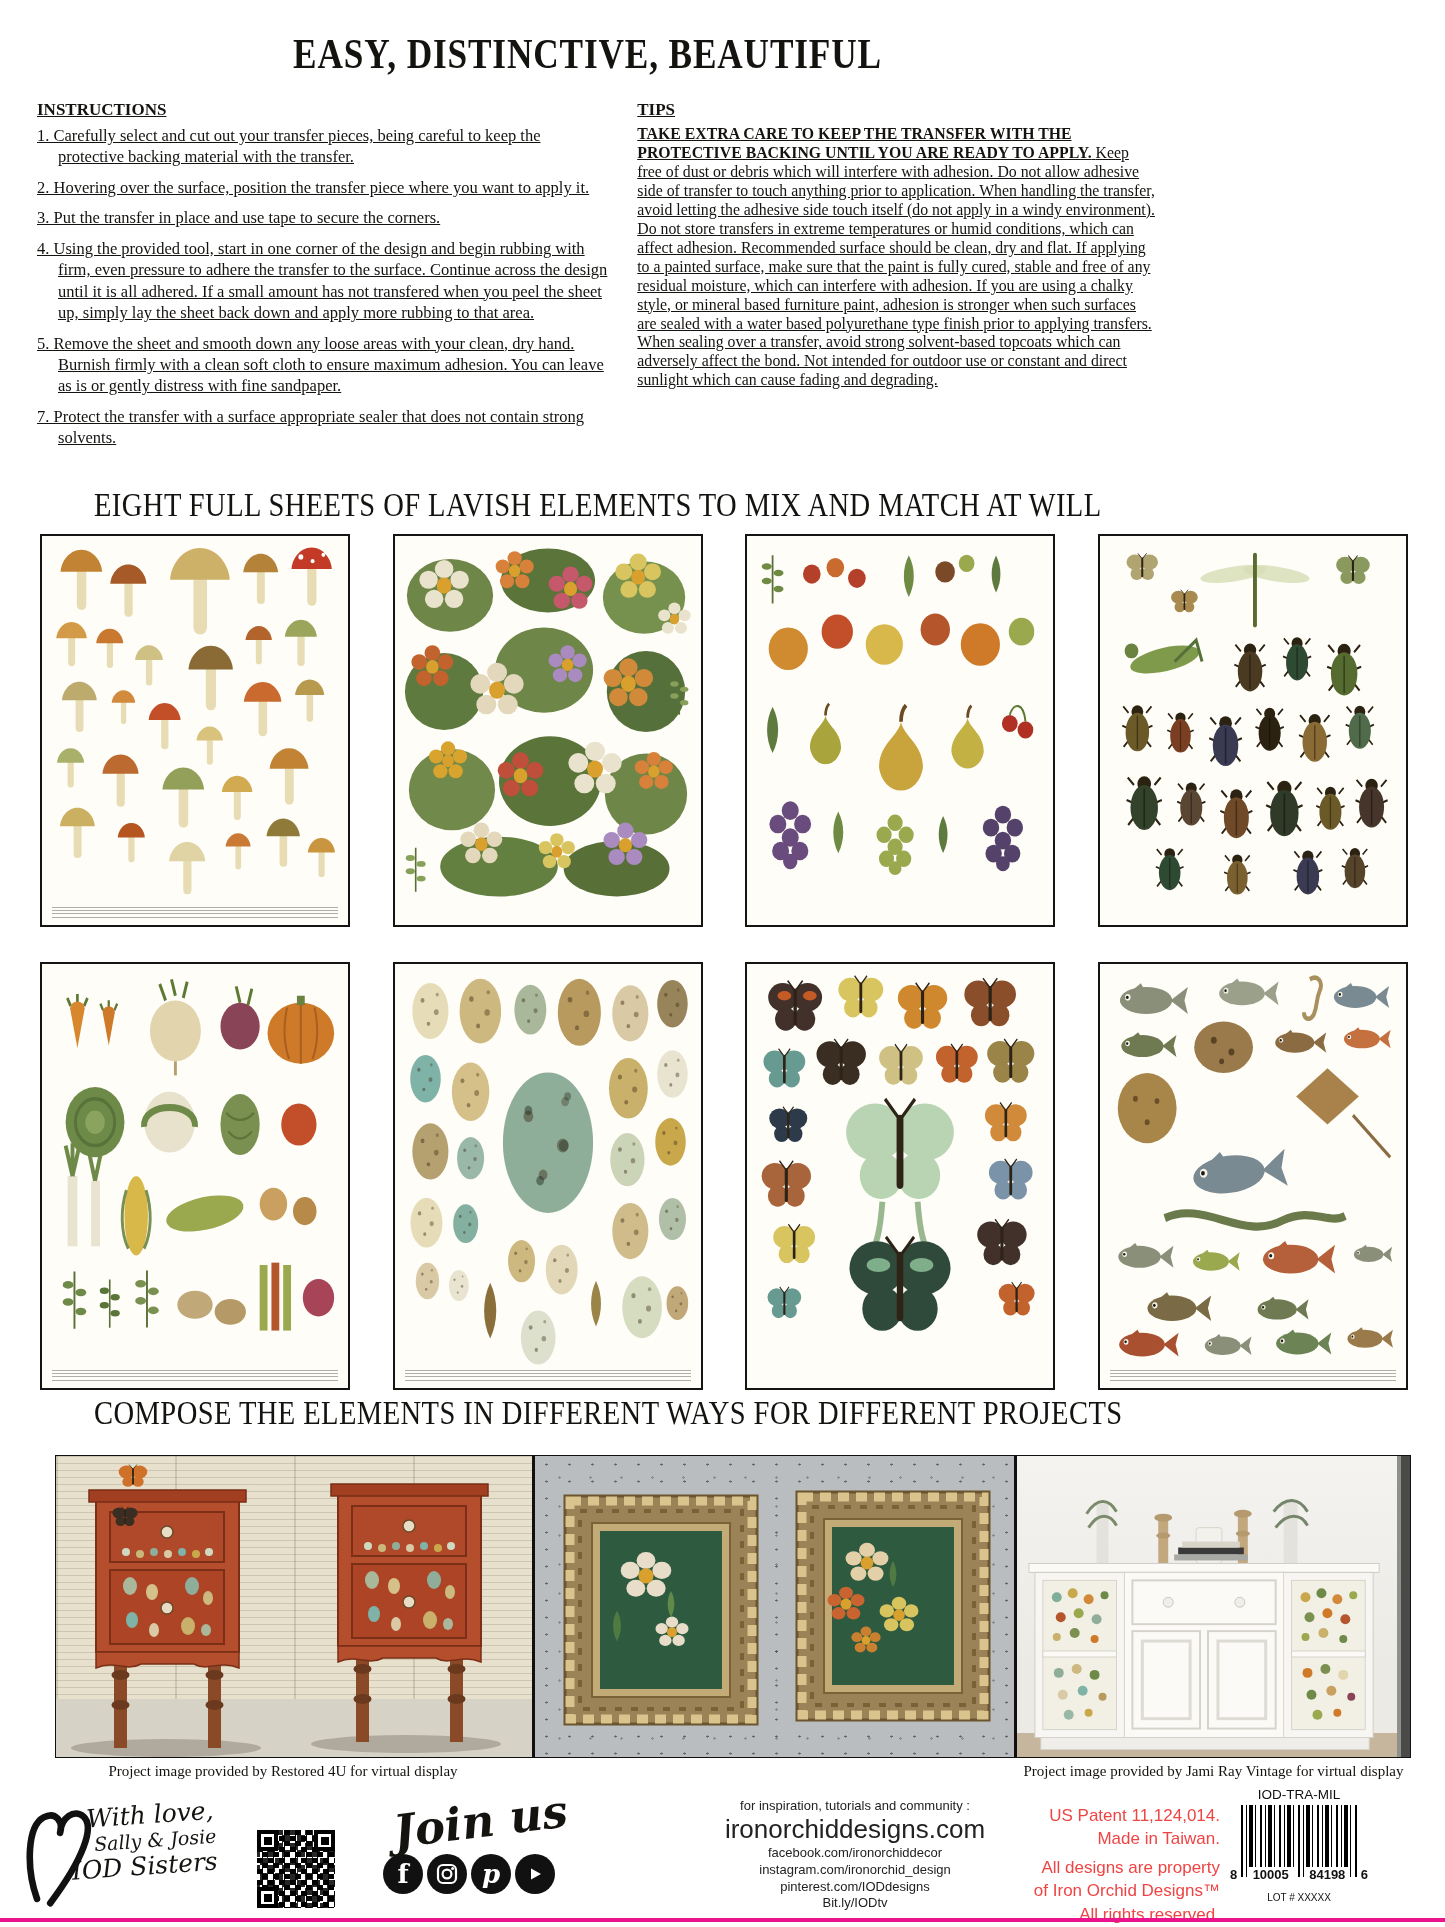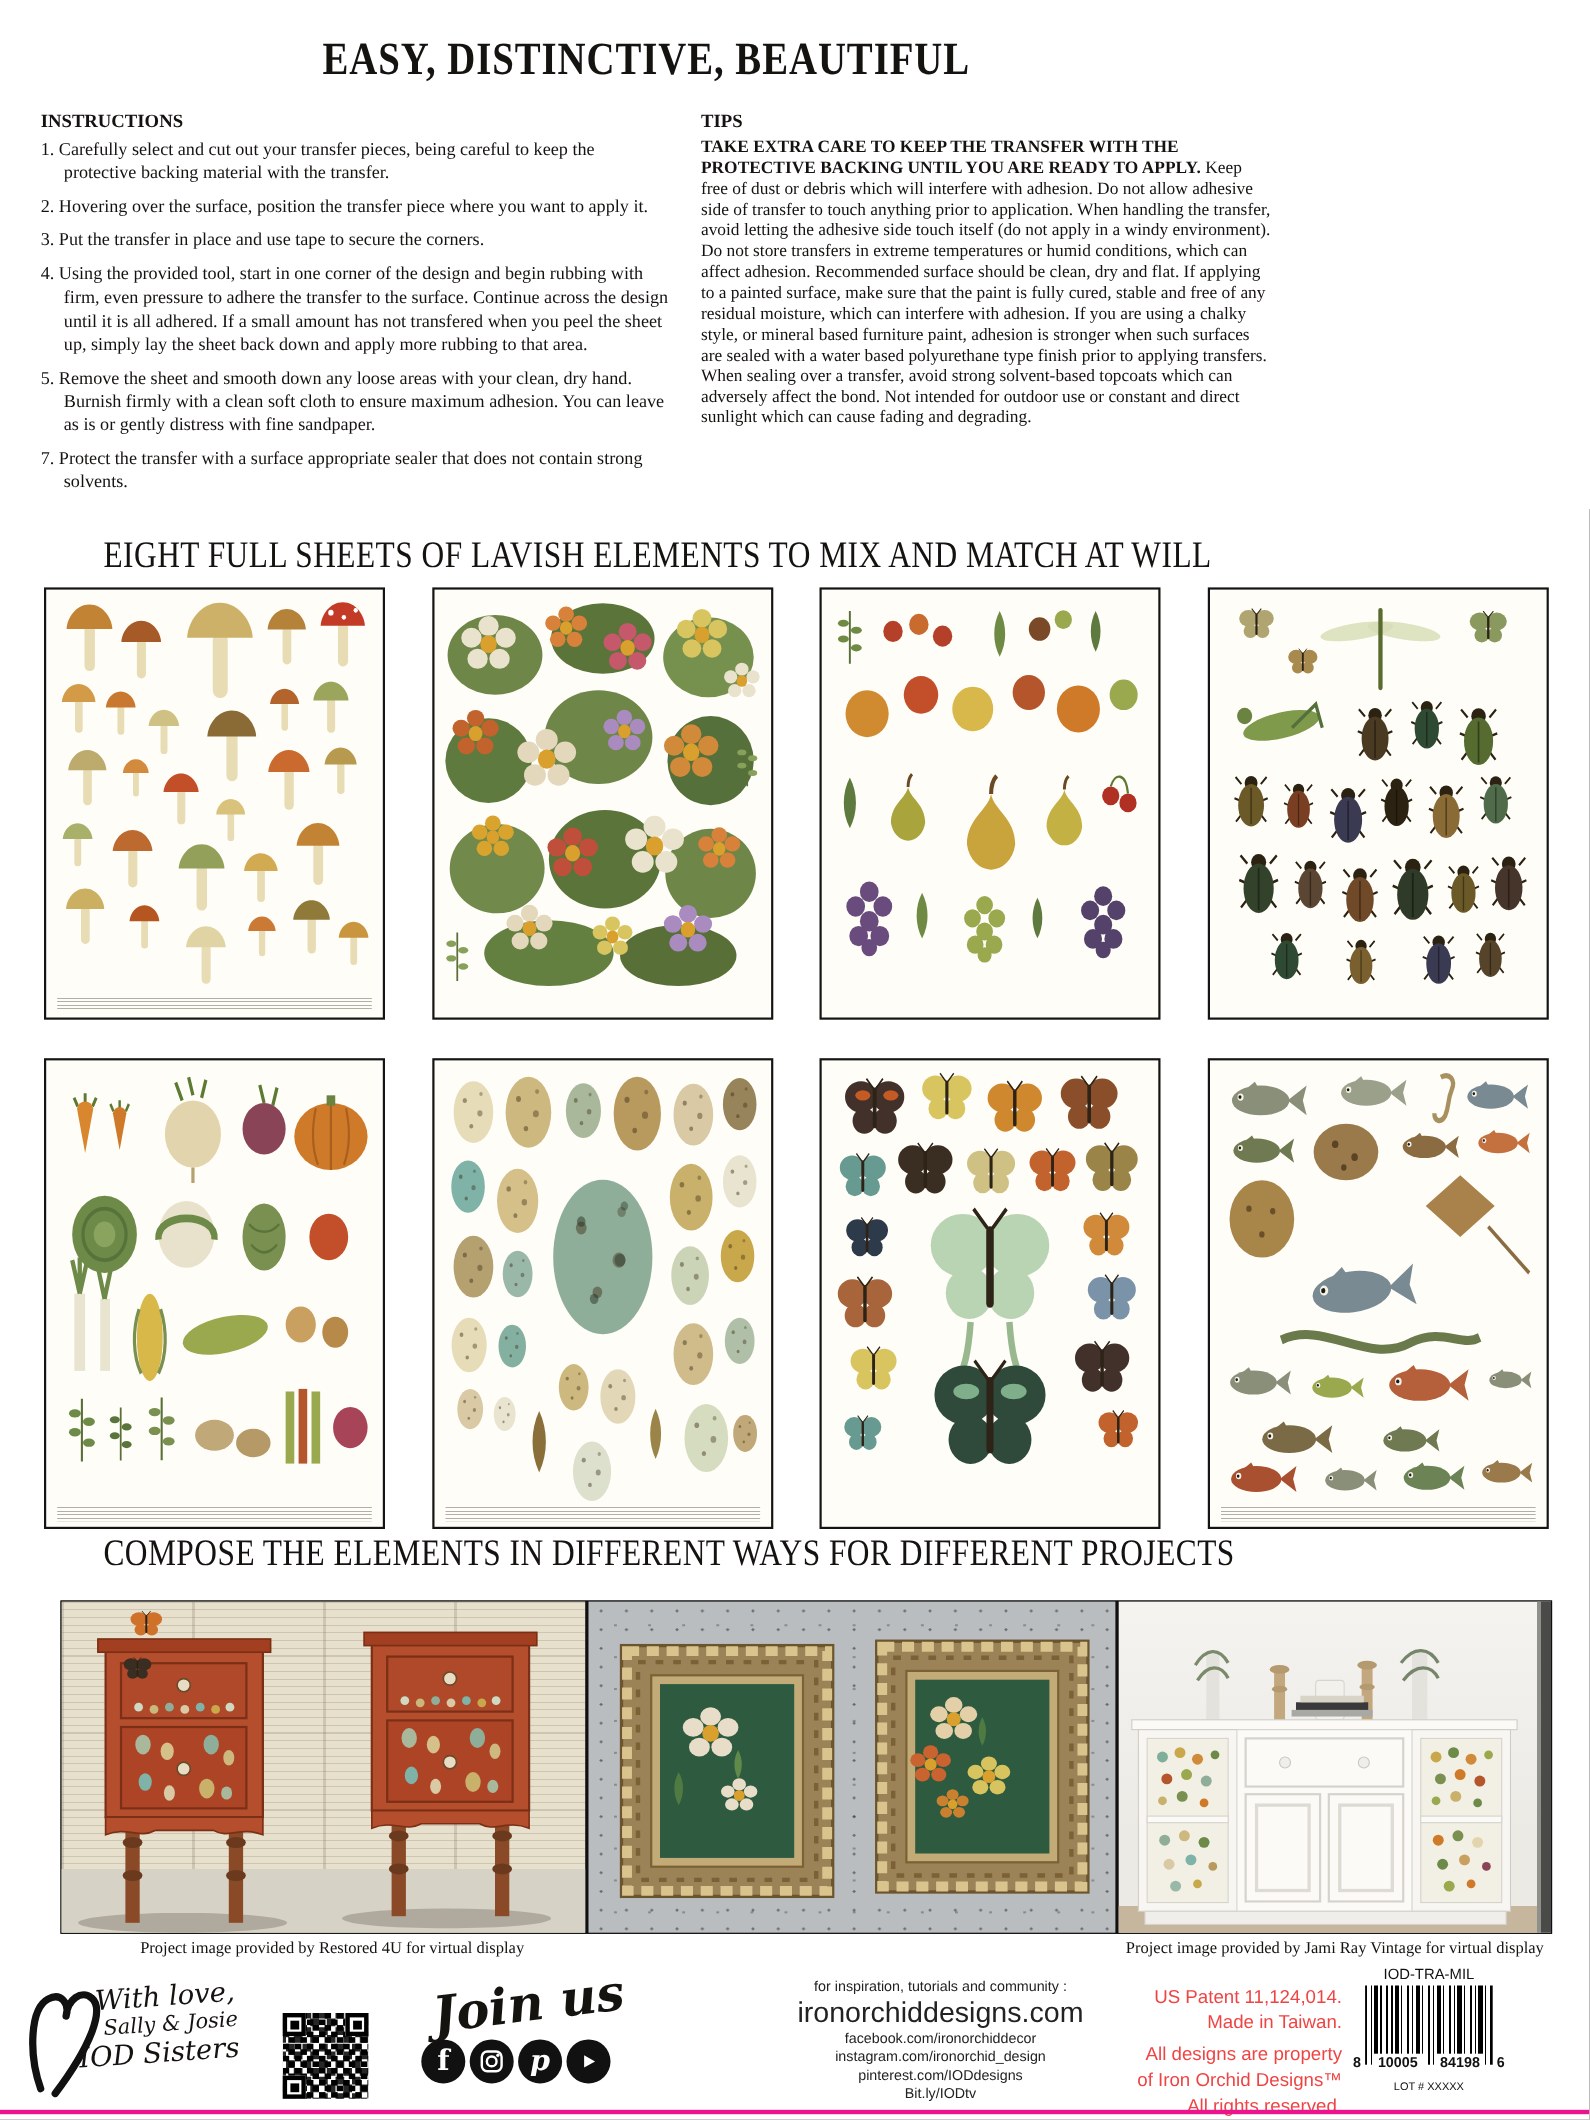--- a/index.html
+++ b/index.html
@@ -1,21 +1,21 @@
 <!DOCTYPE html>
 <html><head>
 <meta charset="utf-8">
 <style>
   html,body{margin:0;padding:0;background:#888;}
   .page{position:relative;width:1445px;height:1927px;background:#ffffff;overflow:hidden;
         font-family:"Liberation Serif",serif;color:#151310;}
   
   .title{position:absolute;top:30px;left:0;width:1175px;text-align:center;
          font-size:42px;font-weight:700;letter-spacing:1px;transform:scaleX(.84);transform-origin:50% 50%;}
-  .cols{position:absolute;top:100px;left:37px;width:1120px;display:flex;gap:28px;}
+  .cols{position:absolute;top:100px;left:37px;width:1120px;display:flex;gap:28px;text-decoration:underline;}
   .col-ins{width:578px;}
   .col-tips{width:525px;}
   .col-h{font-size:17px;font-weight:700;margin:0 0 5px;}
   .ins-item{font-size:16.5px;line-height:1.3;margin:0 0 9px;padding-left:21px;text-indent:-21px;}
   .tips-p{font-size:15.8px;line-height:1.2;margin:0;}
   .tips-p b{font-weight:700;}
   
   .banner{position:absolute;left:0;width:1175px;text-align:center;font-size:34px;letter-spacing:.5px;
           transform:scaleX(.84);transform-origin:50% 50%;white-space:nowrap;}
   .banner1{top:486px;}
@@ -43,21 +43,21 @@
     background-image:
       radial-gradient(rgba(35,30,25,.55) 1.1px,rgba(0,0,0,0) 1.7px),
       radial-gradient(rgba(50,45,38,.35) 1px,rgba(0,0,0,0) 1.5px);
     background-size:23px 17px,31px 29px;background-position:0 0,9px 7px;}
   .photo3{flex:1;
     background:
       linear-gradient(to left,#4a4a48 0 9px,#8f8f8c 9px 13px,rgba(0,0,0,0) 13px),
       linear-gradient(to top,#c7b69e 0 24px,rgba(0,0,0,0) 24px),
       linear-gradient(#f4f3f0,#eceae5 70%);}
   .caption{position:absolute;top:1763px;font-size:15px;text-align:center;}
-  .cap-left{left:64px;width:476px;}
+  .cap-left{left:45px;width:476px;}
   .cap-right{left:1016px;width:395px;}
   
   .sig{position:absolute;left:26px;top:1798px;width:220px;height:120px;}
   .sig svg{position:absolute;left:0;top:4px;}
   .sig-lines{position:absolute;left:62px;top:2px;transform:rotate(-4deg);
              font-family:"DejaVu Serif",serif;font-style:italic;white-space:nowrap;}
   .sig-l1{font-size:25px;}
   .sig-l2{font-size:19px;margin-left:6px;}
   .sig-l3{font-size:25px;margin-left:-18px;}
   .qr{position:absolute;left:253px;top:1826px;width:86px;height:86px;box-sizing:border-box;border:4px solid #fff;

